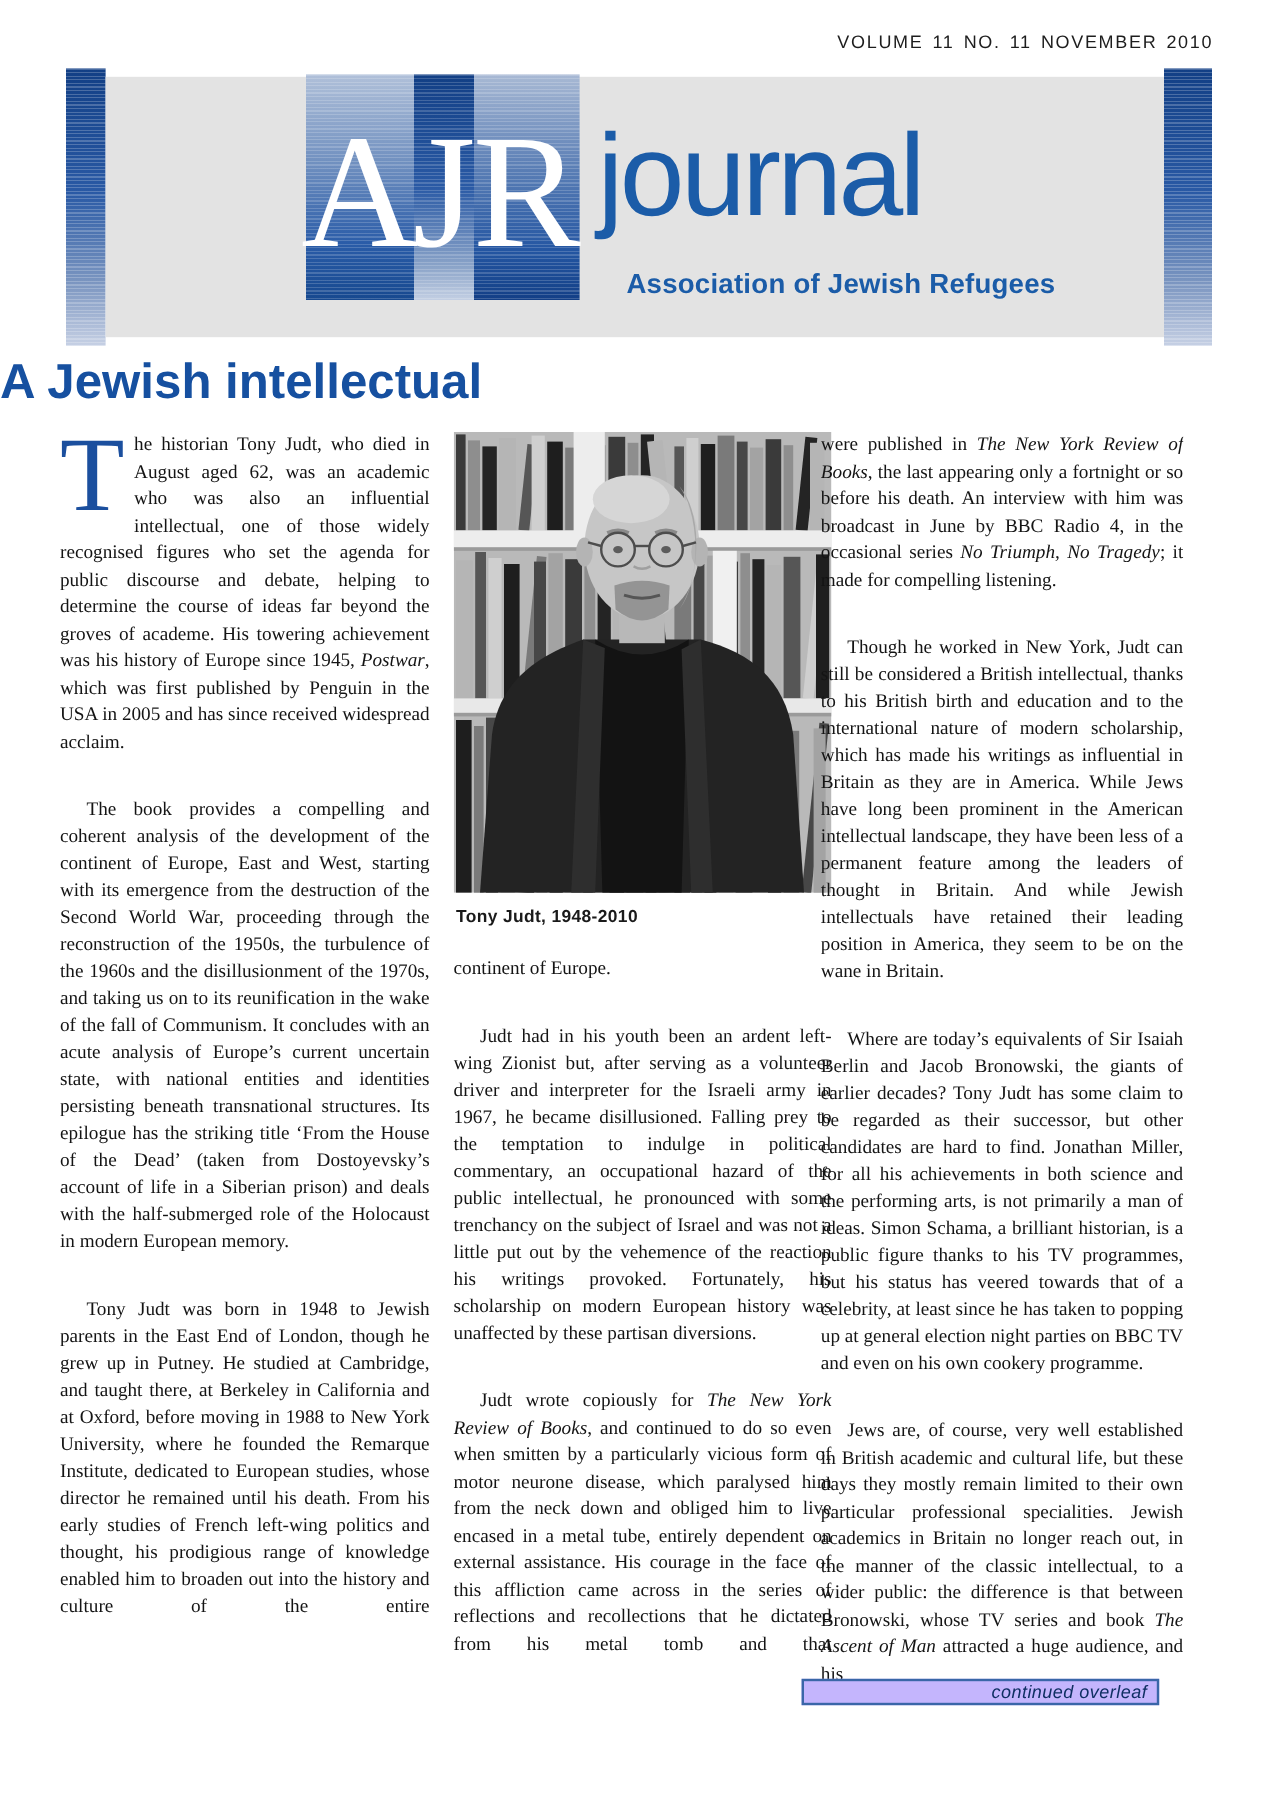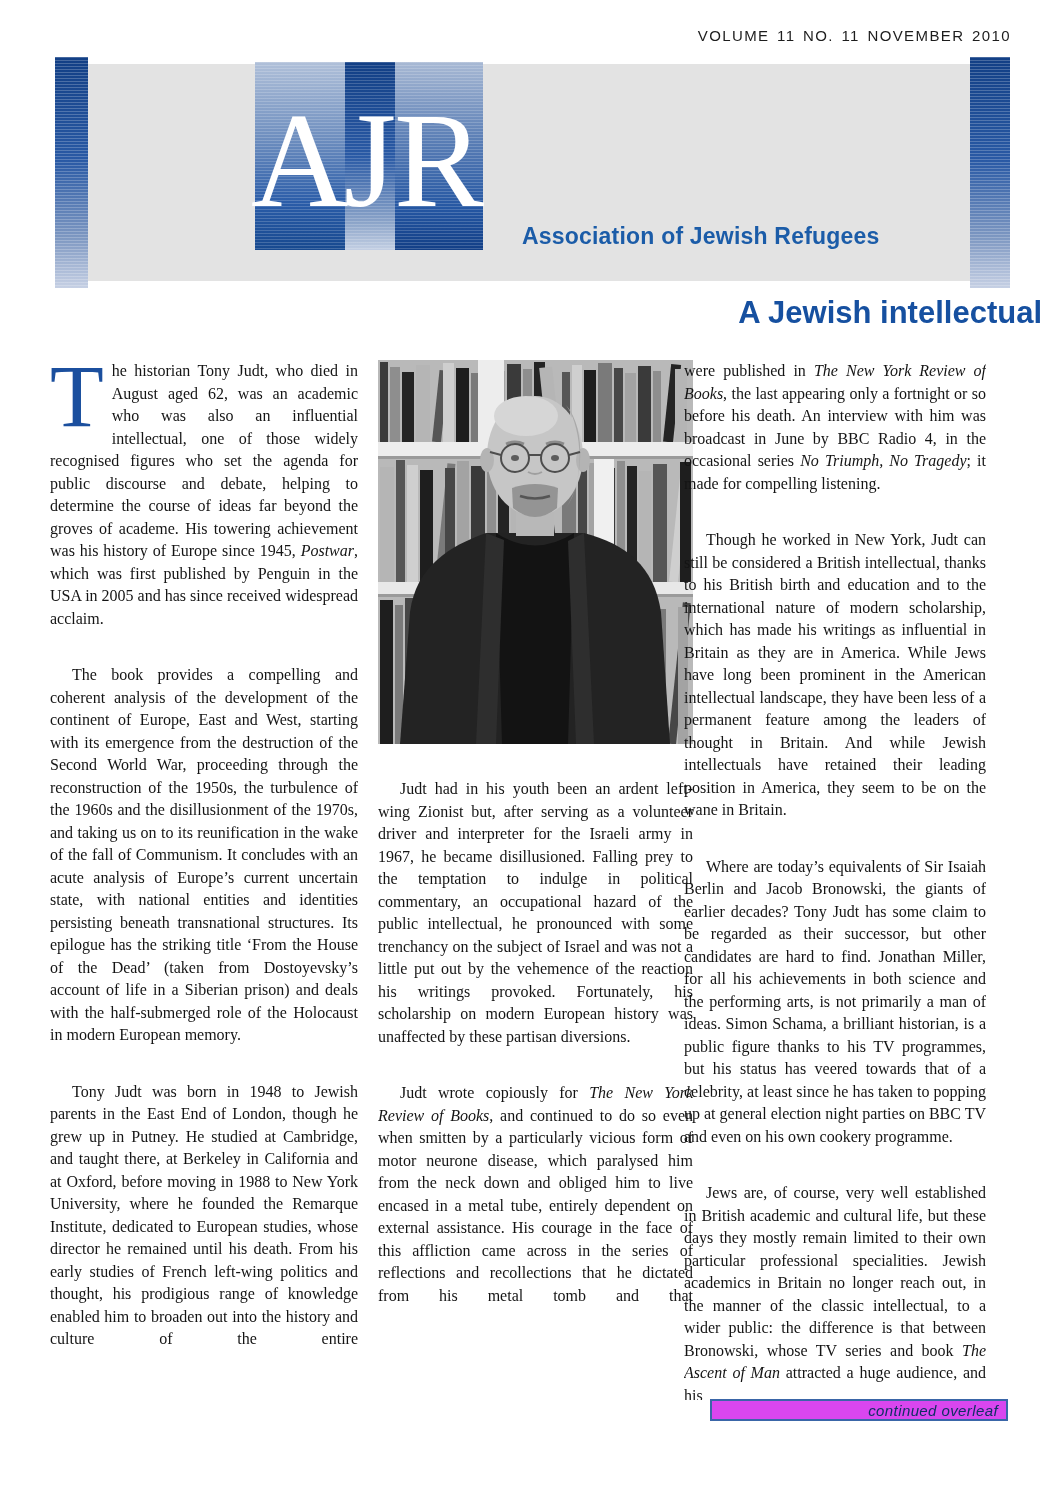--- a/index.html
+++ b/index.html
@@ -52,22 +52,22 @@
     position:absolute;left:443px;top:40px;z-index:3;
     font-size:97px;line-height:1;letter-spacing:-3px;color:#1b5ca8;font-weight:400;
   }
   .logo-subtitle{
     position:absolute;left:467px;top:166px;z-index:3;
     font-size:23px;color:#1b5ca8;letter-spacing:.2px;font-weight:700;
   }
 
   
   .page-title{
-    position:absolute;left:0;right:16px;top:295px;margin:0;
-    text-align:right;font-size:31px;font-weight:700;color:#1650a0;
+    position:absolute;left:0;right:4px;top:295px;margin:0;
+    text-align:left;font-size:41px;font-weight:700;color:#1650a0;
   }
 
   
   .col{
     position:absolute;top:360px;height:1040px;overflow:hidden;
     font-family:"Liberation Serif","DejaVu Serif",serif;
     font-size:16px;line-height:22.5px;color:#141414;
   }
   .col p{margin:0;text-align:justify;}
   .col p.indent{text-indent:22px;margin-top:34px;}
@@ -82,22 +82,22 @@
 
   
   .photo-fig{width:315px;height:384px;display:block;}
   .photo-caption{
     margin:9px 0 21px 2px;font-family:"Liberation Sans",sans-serif;
     font-size:14.5px;font-weight:700;color:#1a1a1a;letter-spacing:.3px;
   }
 
   
   .continued-box{
-    position:absolute;left:710px;top:1399px;width:298px;height:22px;
-    border:2px solid #3a66a8;background:#d946ef;box-sizing:border-box;
+    position:absolute;left:668px;top:1399px;width:298px;height:22px;
+    border:2px solid #3a66a8;background:#c4b5fd;box-sizing:border-box;
     display:flex;align-items:center;justify-content:flex-end;padding-right:8px;
   }
   .continued-box span{
     font-style:italic;font-size:15px;color:#0f2f63;letter-spacing:.4px;
   }
 </style>
 </head>
 <body>
 
 <div class="volume-line">VOLUME 11 NO. 11 NOVEMBER 2010</div>
@@ -114,20 +114,21 @@
       <div class="panel-tex"></div>
     </div>
   <div class="logo-panel panel-r">
       <div class="panel-tex"></div>
     </div>
 
   <span class="logo-letter letter-a">A</span>
   <span class="logo-letter letter-j">J</span>
   <span class="logo-letter letter-r">R</span>
 
+  <div class="journal-wordmark">journal</div>
   <div class="logo-subtitle">Association of Jewish Refugees</div>
 </div>
 
 <h1 class="page-title">A Jewish intellectual</h1>
 
 <div class="col col-1">
     <p><span class="dropcap">T</span>he historian Tony Judt, who died in August aged 62, was an academic who was also an influential intellectual, one of those widely recognised figures who set the agenda for public discourse and debate, helping to determine the course of ideas far beyond the groves of academe. His towering achievement was his history of Europe since 1945, <i>Postwar</i>, which was first published by Penguin in the USA in 2005 and has since received widespread acclaim.</p>
     <p class="indent">The book provides a compelling and coherent analysis of the development of the continent of Europe, East and West, starting with its emergence from the destruction of the Second World War, proceeding through the reconstruction of the 1950s, the turbulence of the 1960s and the disillusionment of the 1970s, and taking us on to its reunification in the wake of the fall of Communism. It concludes with an acute analysis of Europe’s current uncertain state, with national entities and identities persisting beneath transnational structures. Its epilogue has the striking title ‘From the House of the Dead’ (taken from Dostoyevsky’s account of life in a Siberian prison) and deals with the half-submerged role of the Holocaust in modern European memory.</p>
     <p class="indent flush">Tony Judt was born in 1948 to Jewish parents in the East End of London, though he grew up in Putney. He studied at Cambridge, and taught there, at Berkeley in California and at Oxford, before moving in 1988 to New York University, where he founded the Remarque Institute, dedicated to European studies, whose director he remained until his death. From his early studies of French left-wing politics and thought, his prodigious range of knowledge enabled him to broaden out into the history and culture of the entire</p>
   </div>
@@ -236,21 +237,23 @@
     <circle cx="177" cy="98" r="14" fill="none" stroke="#4d4d4d" stroke-width="2"></circle>
     <line x1="151" y1="95" x2="163" y2="95" stroke="#4d4d4d" stroke-width="2"></line>
     <line x1="123" y1="95" x2="112" y2="92" stroke="#4d4d4d" stroke-width="2"></line>
     <line x1="191" y1="95" x2="202" y2="92" stroke="#4d4d4d" stroke-width="2"></line>
     <ellipse cx="137" cy="98" rx="4" ry="3" fill="#5c5c5c"></ellipse>
     <ellipse cx="177" cy="98" rx="4" ry="3" fill="#5c5c5c"></ellipse>
     <path d="M150,112 Q157,116 164,112" stroke="#9f9f9f" stroke-width="2" fill="none"></path>
     <path d="M134,128 Q157,120 180,128 L179,148 Q157,166 135,148 Z" fill="#949494"></path>
     <path d="M142,136 Q157,141 172,136" stroke="#555555" stroke-width="2.5" fill="none"></path>
   </svg>
+  <div class="photo-caption">Tony Judt, 1948-2010</div>
   <div>
+      <p>continent of Europe.</p>
       <p class="indent">Judt had in his youth been an ardent left-wing Zionist but, after serving as a volunteer driver and interpreter for the Israeli army in 1967, he became disillusioned. Falling prey to the temptation to indulge in political commentary, an occupational hazard of the public intellectual, he pronounced with some trenchancy on the subject of Israel and was not a little put out by the vehemence of the reaction his writings provoked. Fortunately, his scholarship on modern European history was unaffected by these partisan diversions.</p>
       <p class="indent flush">Judt wrote copiously for <i>The New York Review of Books</i>, and continued to do so even when smitten by a particularly vicious form of motor neurone disease, which paralysed him from the neck down and obliged him to live encased in a metal tube, entirely dependent on external assistance. His courage in the face of this affliction came across in the series of reflections and recollections that he dictated from his metal tomb and that</p>
     </div>
 </div>
 
 <div class="col col-3">
     <p>were published in <i>The New York Review of Books</i>, the last appearing only a fortnight or so before his death. An interview with him was broadcast in June by BBC Radio 4, in the occasional series <i>No Triumph, No Tragedy</i>; it made for compelling listening.</p>
     <p class="indent">Though he worked in New York, Judt can still be considered a British intellectual, thanks to his British birth and education and to the international nature of modern scholarship, which has made his writings as influential in Britain as they are in America. While Jews have long been prominent in the American intellectual landscape, they have been less of a permanent feature among the leaders of thought in Britain. And while Jewish intellectuals have retained their leading position in America, they seem to be on the wane in Britain.</p>
     <p class="indent">Where are today’s equivalents of Sir Isaiah Berlin and Jacob Bronowski, the giants of earlier decades? Tony Judt has some claim to be regarded as their successor, but other candidates are hard to find. Jonathan Miller, for all his achievements in both science and the performing arts, is not primarily a man of ideas. Simon Schama, a brilliant historian, is a public figure thanks to his TV programmes, but his status has veered towards that of a celebrity, at least since he has taken to popping up at general election night parties on BBC TV and even on his own cookery programme.</p>
     <p class="indent flush">Jews are, of course, very well established in British academic and cultural life, but these days they mostly remain limited to their own particular professional specialities. Jewish academics in Britain no longer reach out, in the manner of the classic intellectual, to a wider public: the difference is that between Bronowski, whose TV series and book <i>The Ascent of Man</i> attracted a huge audience, and his</p>

